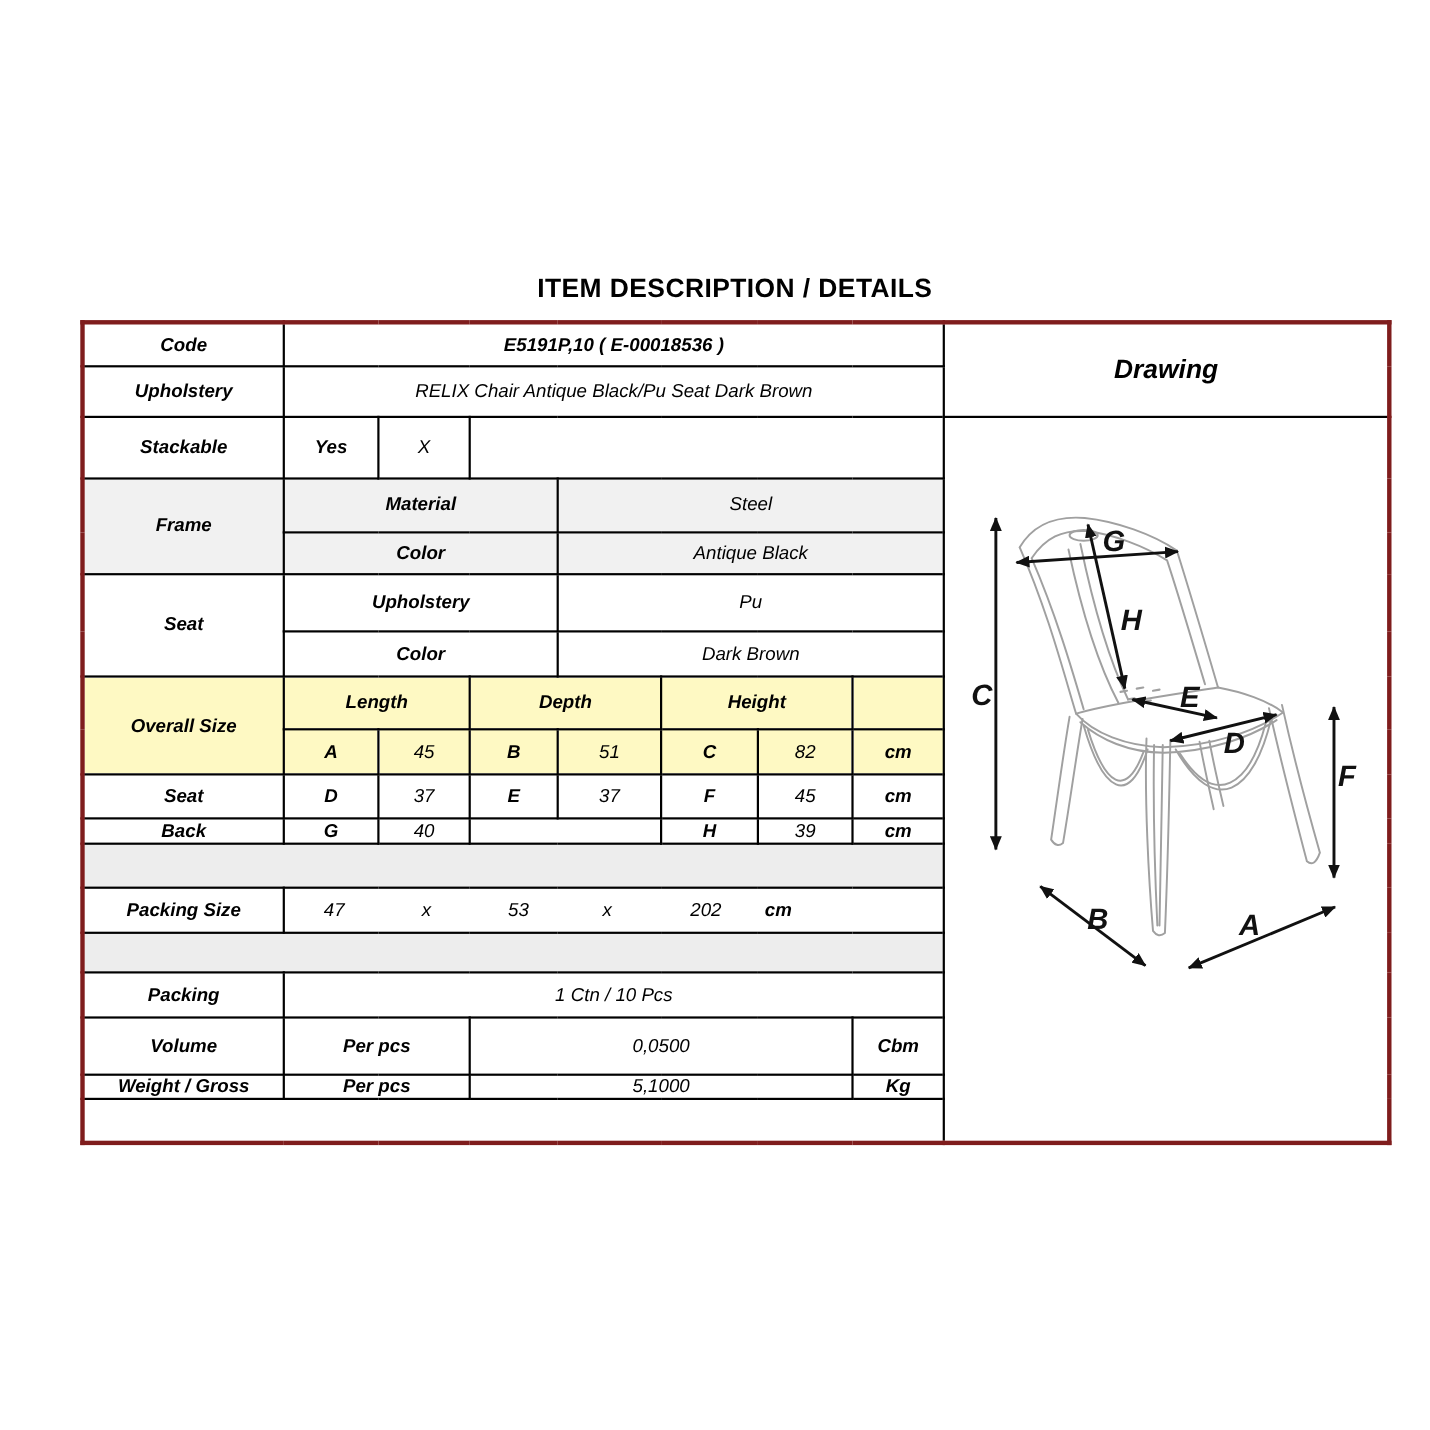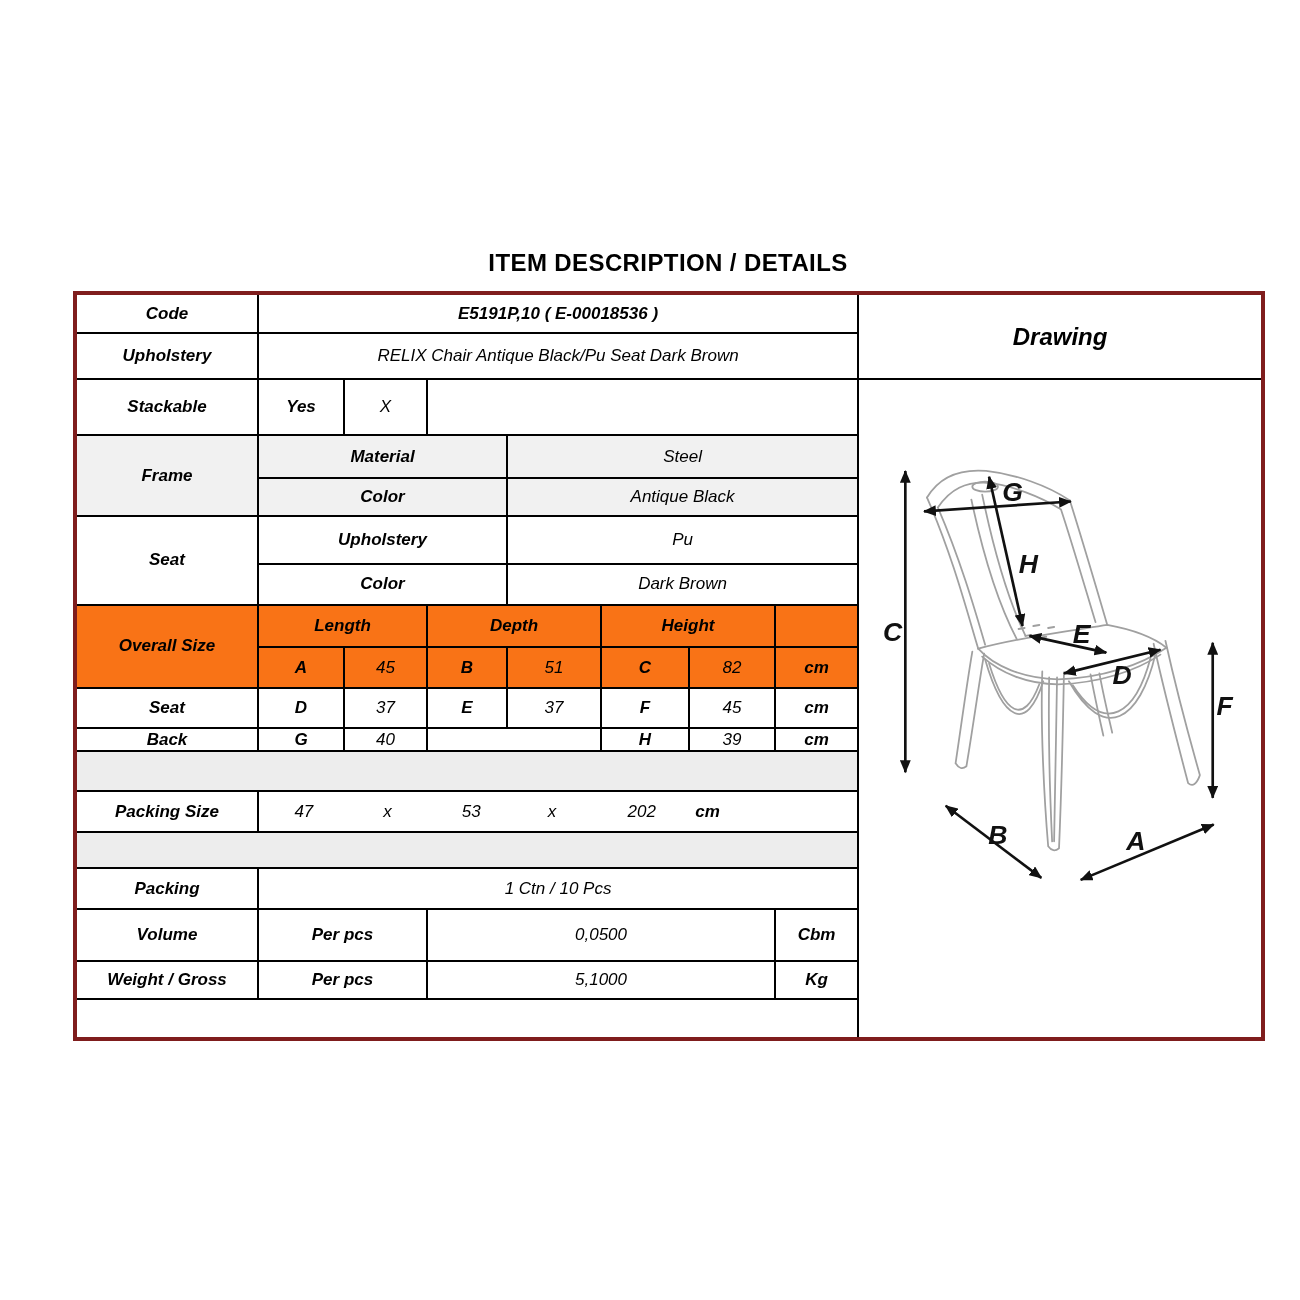--- a/index.html
+++ b/index.html
@@ -12,21 +12,21 @@
   table.spec td{border:2px solid #000;font-size:17px;text-align:center;vertical-align:middle;
                 padding:0;overflow:hidden;white-space:nowrap;}
   td.lbl{text-align:left;padding-left:5px;font-weight:bold;}
   td.unit{text-align:left;padding-left:5px;font-weight:bold;}
   .b{font-weight:bold;}
   td.bl3{border-left:3px solid #000;}
   td.bl4{border-left:4px solid #000;}
   td.bb3{border-bottom:3px solid #000;}
   td.band{background:#f1f1f1;margin-top:17px;}
   td.sep{background:#ededed;}
-  td.hl{background:#f97316;}
+  td.hl{background:#fef9c3;}
   td.packspread{position:relative;border-radius:20px;}
   td.packspread span{position:absolute;top:50%;transform:translate(-50%,-50%);}
   td.drawcell{vertical-align:top;padding:0;}
   .ps1{left:7.5%;} .ps2{left:21.5%;} .ps3{left:35.5%;} .ps4{left:49%;} .ps5{left:64%;} .ps6{left:75%;font-weight:bold;}
   svg text{font-family:"Liberation Sans",sans-serif;font-weight:bold;font-size:27px;fill:#111;}
 </style>
 </head>
 <body>
 
 <div class="page">
@@ -199,21 +199,21 @@
       <td colspan="7">1 Ctn  /  10 Pcs</td>
     </tr>
 
     <tr style="height:52px">
       <td class="lbl">Volume</td>
       <td colspan="2" class="b">Per pcs</td>
       <td colspan="4">0,0500</td>
       <td class="unit">Cbm</td>
     </tr>
 
-    <tr style="height:38px">
+    <tr style="height:22px">
       <td class="lbl">Weight / Gross</td>
       <td colspan="2" class="b">Per pcs</td>
       <td colspan="4">5,1000</td>
       <td class="unit">Kg</td>
     </tr>
 
     <tr style="height:40px">
       <td colspan="8"></td>
     </tr>
   </tbody>

